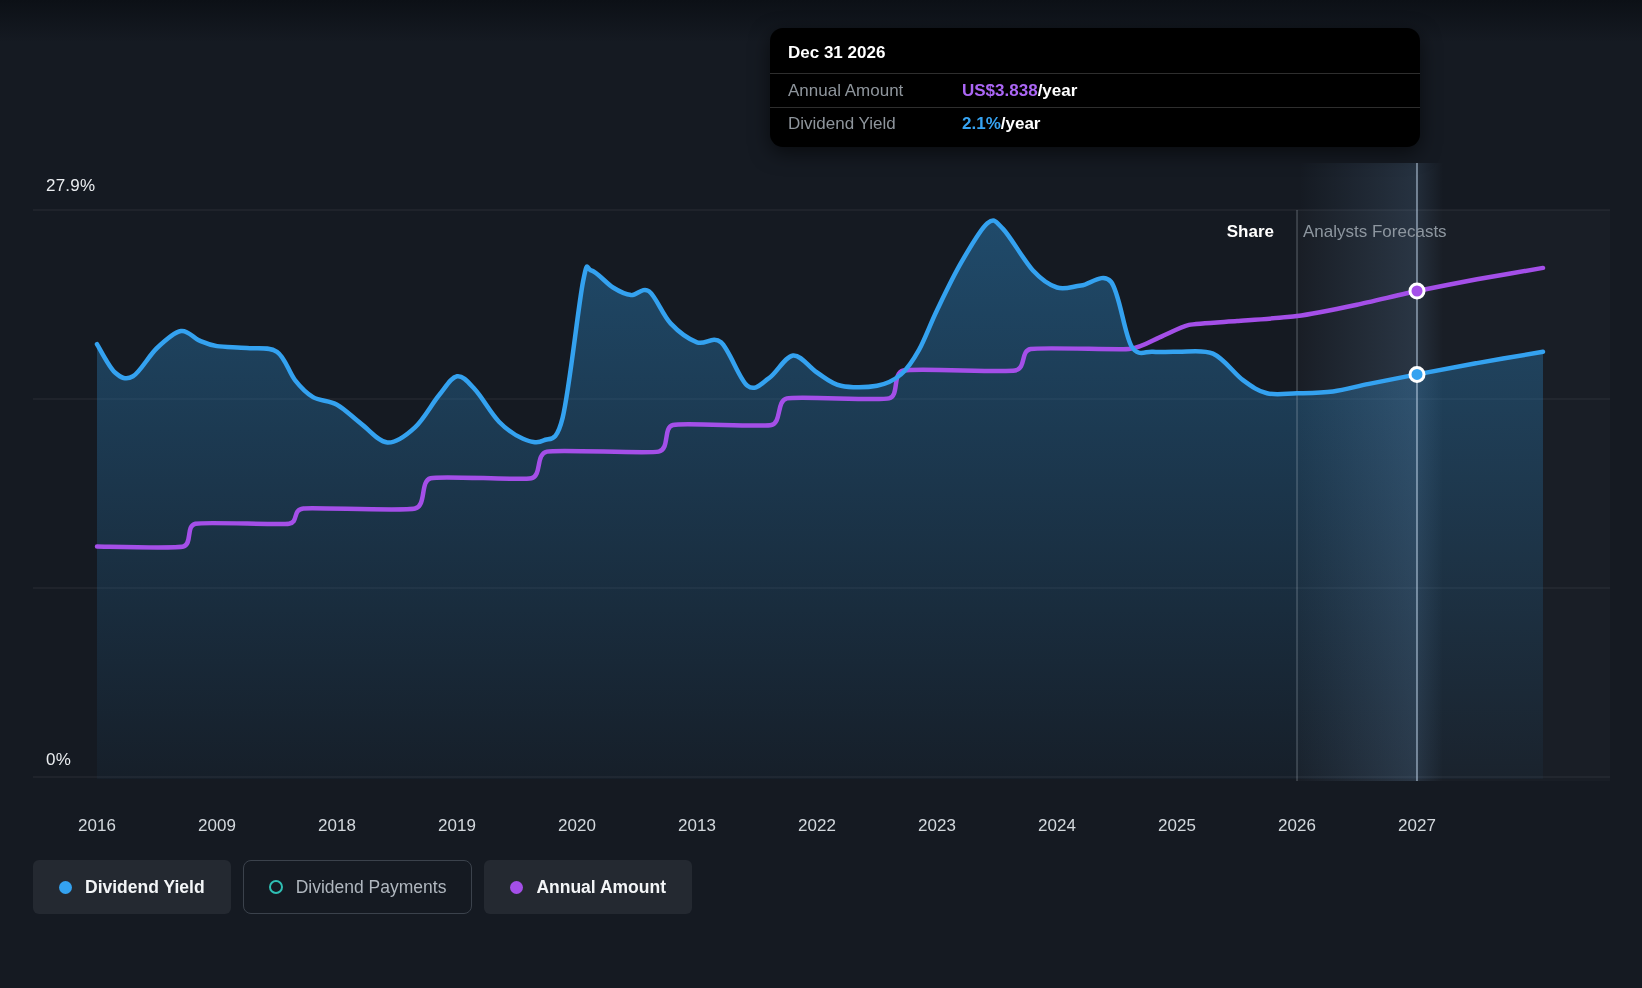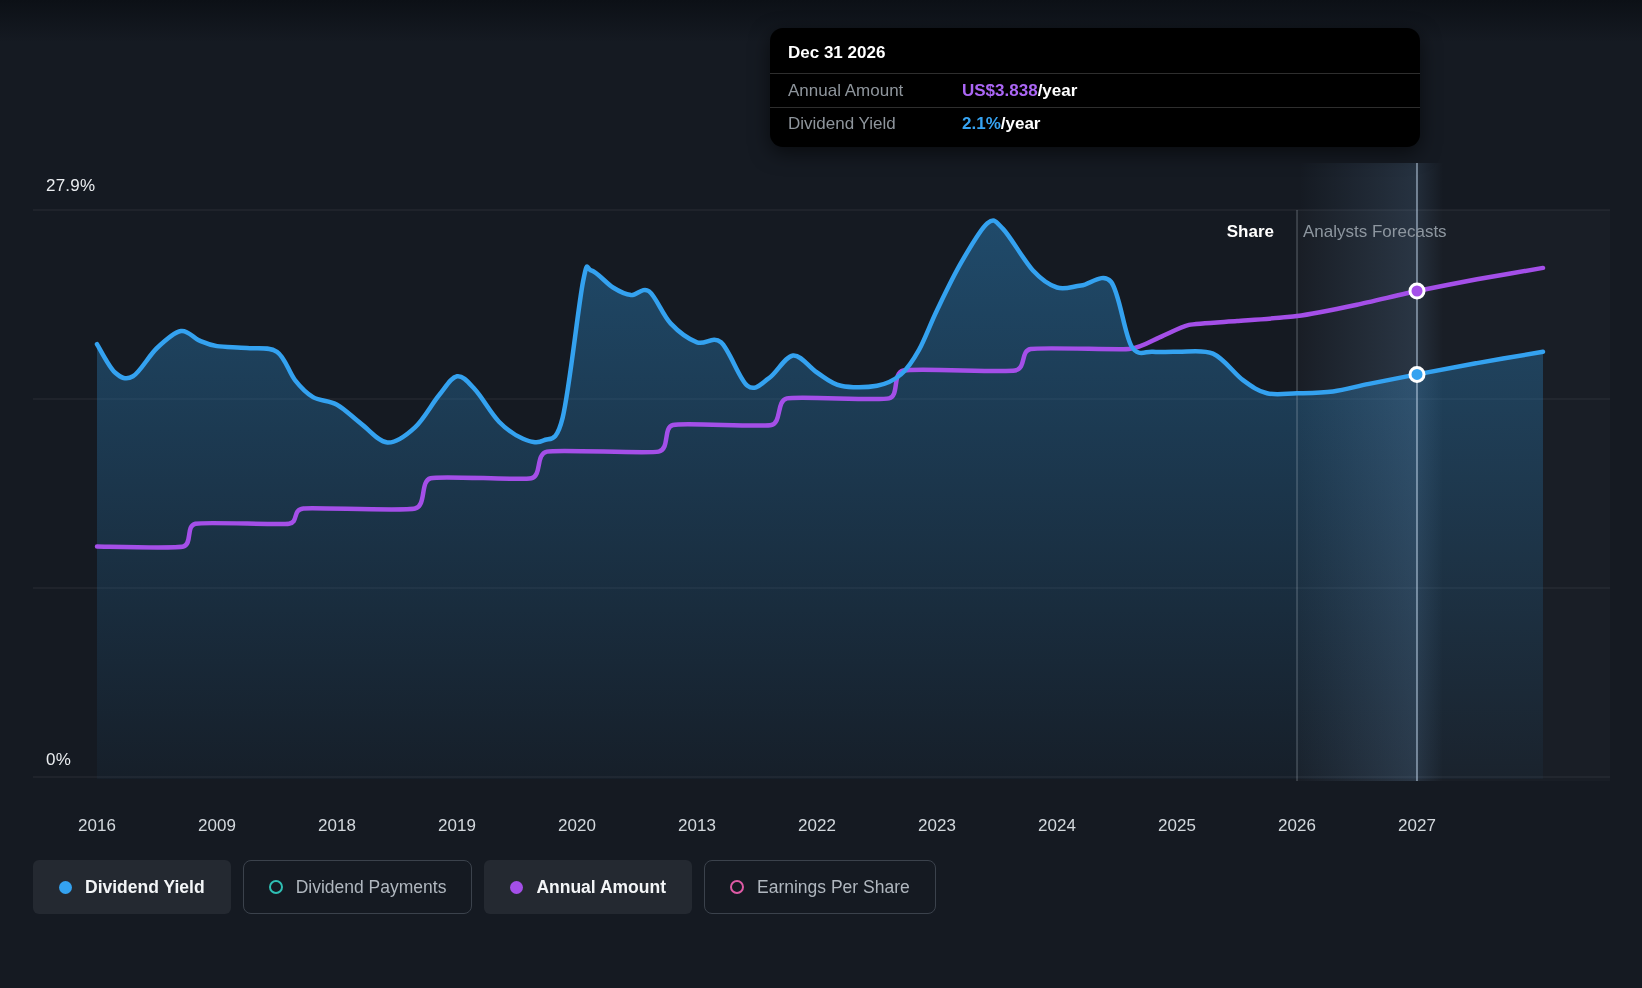--- a/index.html
+++ b/index.html
@@ -124,19 +124,15 @@
         <span>Dividend Yield</span>
       </button>
       <button class="legend-btn inactive">
         <span class="legend-icon outline" style="border-color: rgb(47, 191, 180);"></span>
         <span>Dividend Payments</span>
       </button>
       <button class="legend-btn active">
         <span class="legend-icon filled" style="background: rgb(164, 79, 232);"></span>
         <span>Annual Amount</span>
       </button>
-      <button class="legend-btn inactive">
-        <span class="legend-icon outline" style="border-color: rgb(222, 90, 165);"></span>
-        <span>Earnings Per Share</span>
-      </button>
     </div>
 
 </div>
 
 </body></html>

